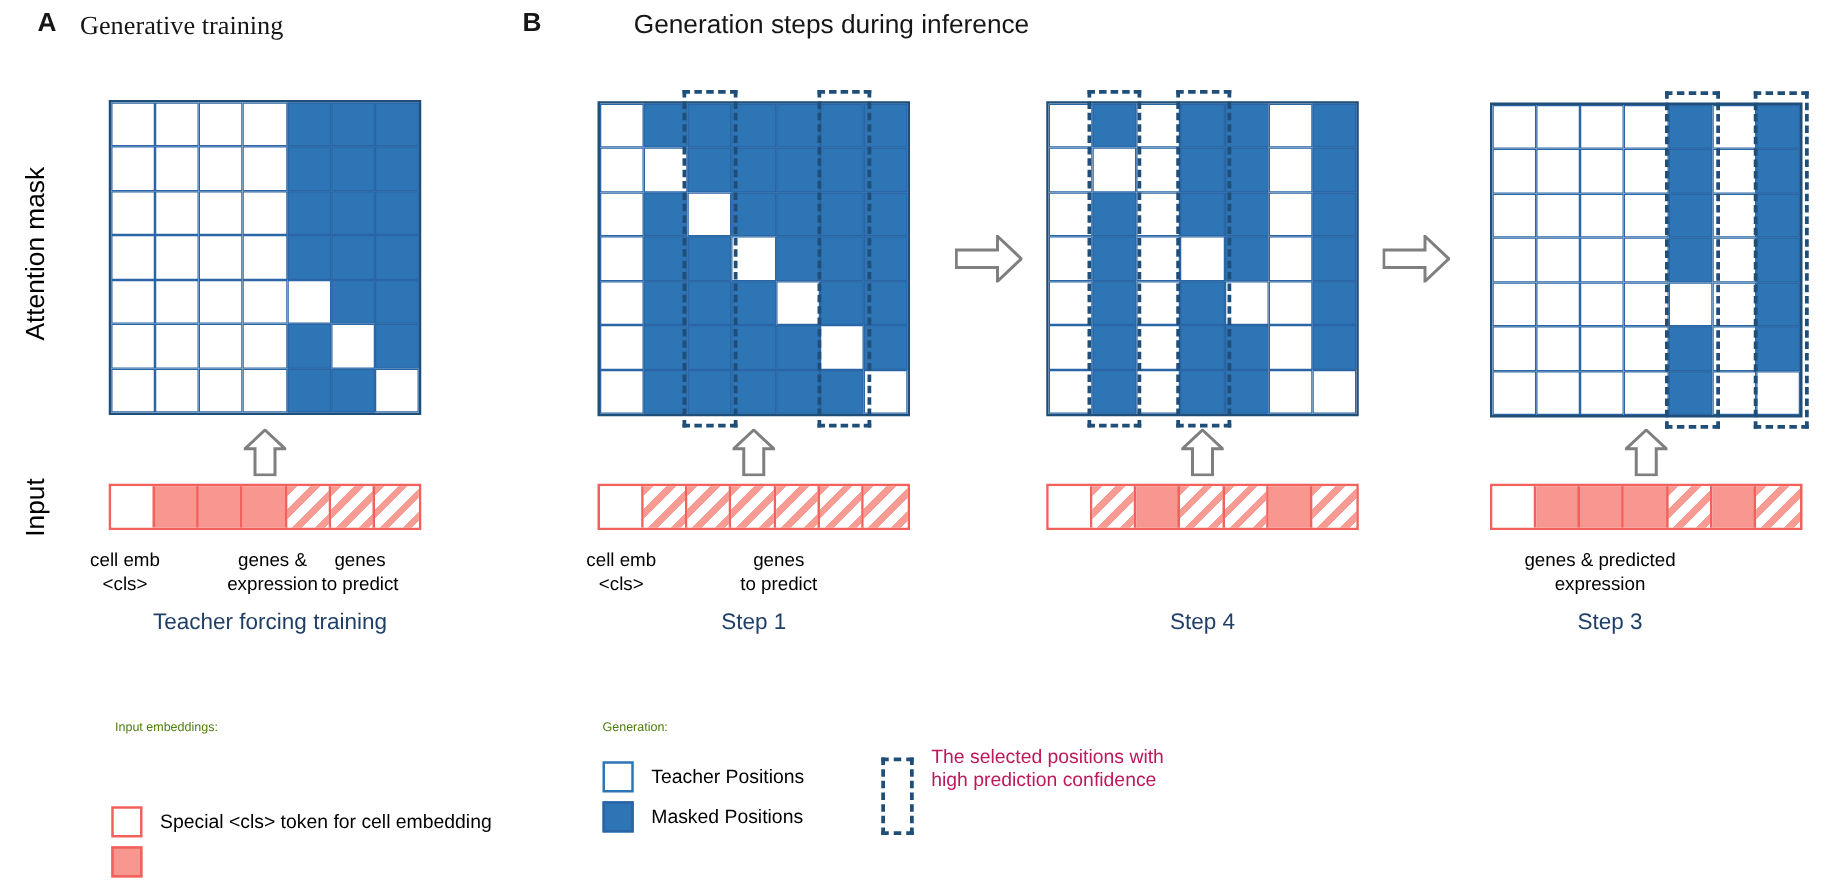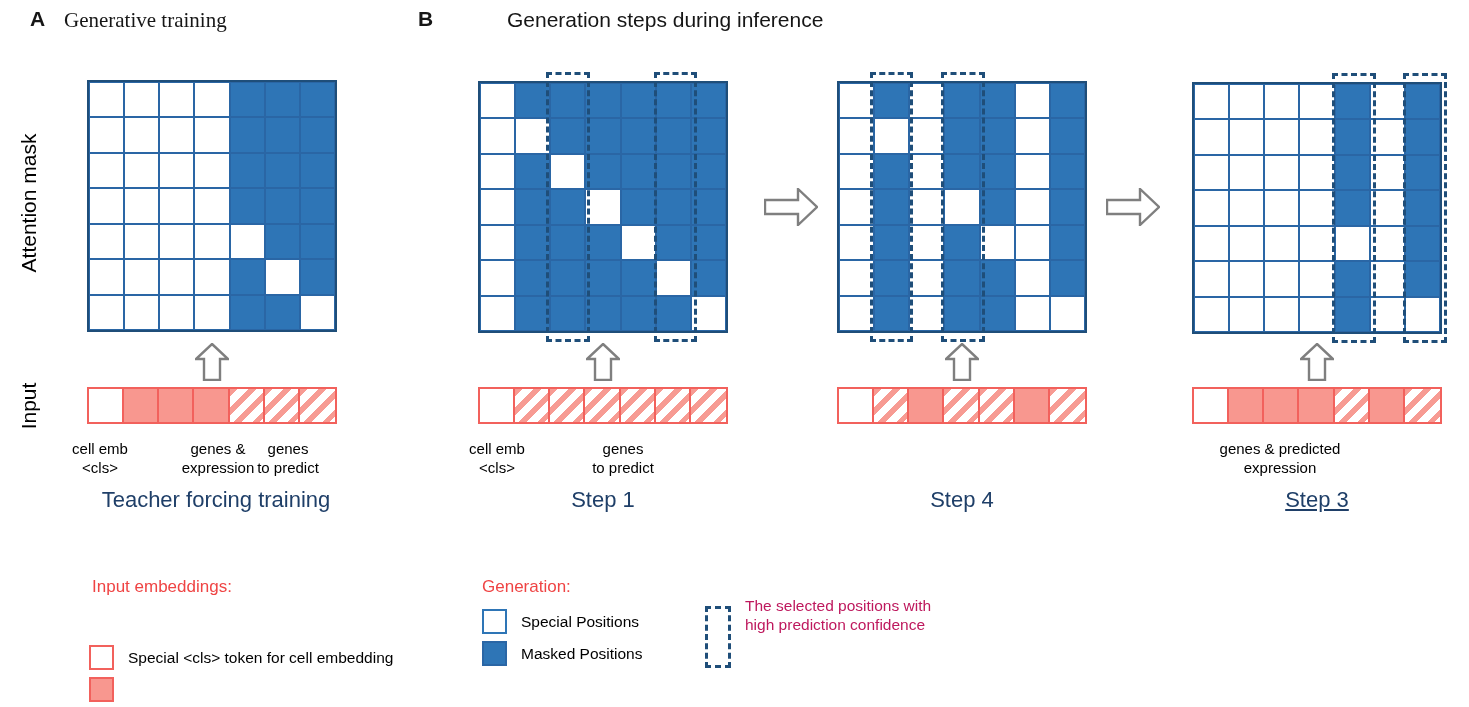--- a/index.html
+++ b/index.html
@@ -40,24 +40,24 @@
   .in-cell{border-right:2px solid var(--pink-border);background:#fff;}
   .in-cell:last-child{border-right:none;}
   .in-cell.solid{background:var(--pink-fill);}
   .in-cell.hatch{background:repeating-linear-gradient(135deg,var(--pink-stripe) 0 5.5px,#fff 5.5px 13px);}
 
   .ann{position:absolute;top:440px;transform:translateX(-50%);text-align:center;
     font-size:15px;line-height:1.25;white-space:pre-line;color:#000;}
   .ann-a1{left:100px;} .ann-a2{left:186px;margin-left:32px;} .ann-a3{left:288px;}
   .ann-s1a{left:497px;} .ann-s1b{left:623px;} .ann-s3{left:1280px;}
 
-  .sec-title{position:absolute;top:487px;transform:translateX(-50%);font-size:22px;color:var(--navy);white-space:nowrap;}
-  .t-training{left:216px;} .t-step1{left:603px;} .t-step2{left:962px;} .t-step3{left:1317px;text-decoration:underline;}
-
-  .legend-title{position:absolute;font-size:17px;color:#ef4444;}
+  .sec-title{position:absolute;top:487px;transform:translateX(-50%);font-size:18px;color:var(--navy);white-space:nowrap;}
+  .t-training{left:216px;} .t-step1{left:603px;} .t-step2{left:962px;} .t-step3{left:1288px;}
+
+  .legend-title{position:absolute;font-size:10px;color:#4d7c0f;}
   .lt-input{left:92px;top:577px;} .lt-att{left:482px;top:577px;}
   .legend{position:absolute;display:flex;flex-direction:column;gap:7px;}
   .lg-input{left:89px;top:609px;margin-top:36px;} .lg-att{left:482px;top:609px;}
   .legend-row{display:flex;align-items:center;gap:14px;height:25px;}
   .swatch{width:25px;height:25px;flex:0 0 25px;background:#fff;}
   .sw-cls,.sw-solid,.sw-hatch{border:2px solid var(--pink-border);}
   .sw-solid{background:var(--pink-fill);}
   .sw-hatch{background:repeating-linear-gradient(135deg,var(--pink-stripe) 0 4px,#fff 4px 9.5px);}
   .sw-allowed{border:2px solid var(--masked);}
   .sw-masked{border:2px solid var(--grid-line);background:var(--masked);}
@@ -376,21 +376,21 @@
     <div class="legend-row">
       <div class="swatch sw-hatch"></div>
       <div class="legend-label">Gene id only</div>
     </div>
   </div>
 
   <div class="legend-title lt-att">Generation:</div>
   <div class="legend lg-att">
     <div class="legend-row">
       <div class="swatch sw-allowed"></div>
-      <div class="legend-label">Special Positions</div>
+      <div class="legend-label">Teacher Positions</div>
     </div>
     <div class="legend-row">
       <div class="swatch sw-masked"></div>
       <div class="legend-label">Masked Positions</div>
     </div>
   </div>
 
   <div class="dashed-swatch"></div>
   <div class="dashed-label">The selected positions with
 high prediction confidence</div>

